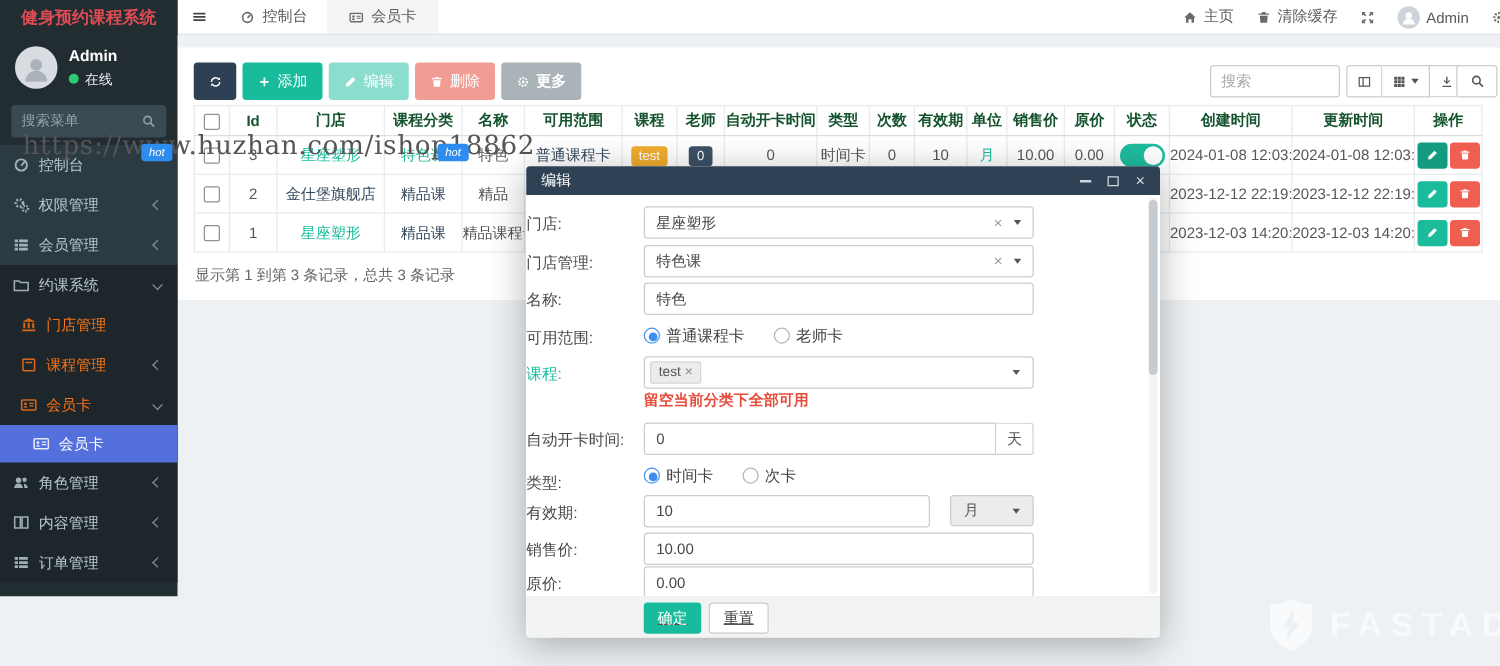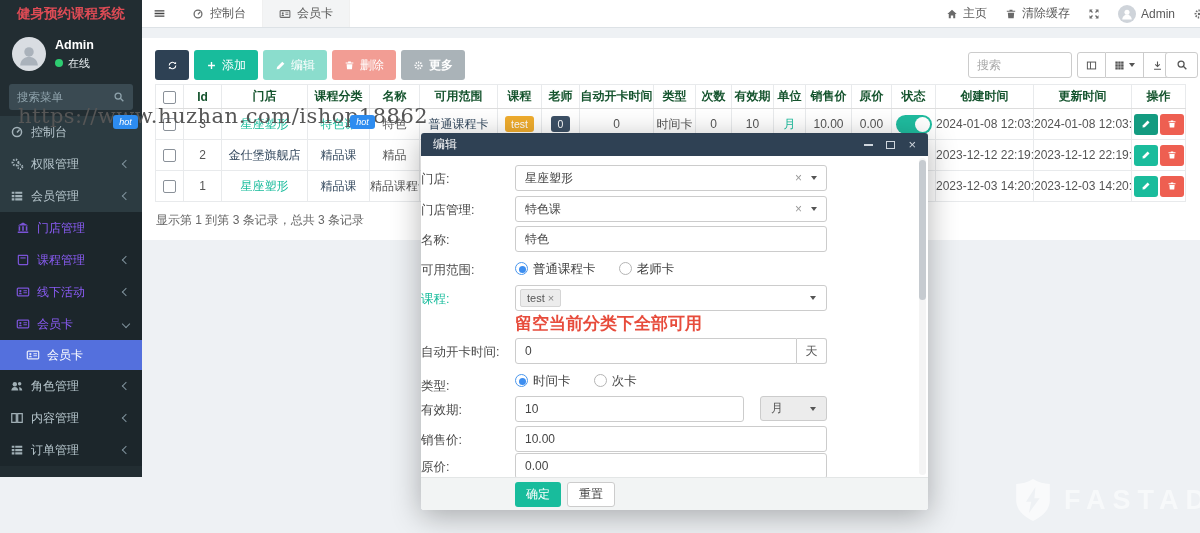--- a/index.html
+++ b/index.html
@@ -16,21 +16,21 @@
   .u-status{color:#e8eef1;font-size:11px;margin-top:4px;display:flex;align-items:center;gap:5px;}
   .dot{width:8px;height:8px;border-radius:50%;background:#2ecc71;display:inline-block;}
   .menu-search{margin:7px 9px 6px 9px;height:26px;background:#3a4a52;border-radius:3px;display:flex;align-items:center;padding:0 8px;}
   .menu-search input{flex:1;background:transparent;border:0;outline:none;color:#cfd8dc;font-size:11.5px;width:80px;}
   .menu-search input::placeholder{color:#8fa3ac;}
   .menu-search svg{width:12px;height:12px;color:#8fa3ac;}
   .mitem{height:32px;display:flex;align-items:center;padding:0 10px;color:#b8c7ce;font-size:12px;cursor:pointer;position:relative;}
   .mgroup-top{background:#2c3b41;}
   .mgroup-dark{background:#1c262b;}
   .mitem .ic{width:14px;height:14px;margin-right:7px;flex:0 0 14px;opacity:.85;}
-  .mitem.sub{padding-left:16px;color:#8b5cf6;}
+  .mitem.sub{padding-left:16px;color:#f97316;}
   .mitem.sub2{padding-left:26px;}
   .mitem.active{background:#5470dd;color:#fff;height:30px;}
   .chv{width:6px;height:6px;border-left:1.4px solid #7f929c;border-bottom:1.4px solid #7f929c;position:absolute;right:13px;}
   .chv.l{transform:rotate(45deg);}
   .chv.d{transform:rotate(-45deg);top:13px;}
 
   
   .navbar{position:absolute;left:142px;top:0;width:1058px;height:28px;background:#fff;border-bottom:1px solid #dde2e6;display:flex;align-items:stretch;z-index:4;}
   .nav-left{display:flex;align-items:stretch;}
   .nav-burger{width:34px;display:flex;align-items:center;justify-content:center;color:#444;cursor:pointer;}
@@ -104,27 +104,27 @@
   .sel{width:312px;height:26px;border:1px solid #ccc;border-radius:3px;display:flex;align-items:center;padding:0 9px;color:#444;cursor:pointer;background:#fff;}
   .sel .x{margin-left:auto;color:#999;font-size:12px;padding-right:9px;}
   .radio{width:13px;height:13px;border-radius:50%;border:1px solid #b5b5b5;display:inline-block;vertical-align:-2px;margin-right:5px;background:#fff;cursor:pointer;}
   .radio.on{border-color:#4a97ee;position:relative;}
   .radio.on::after{content:"";position:absolute;left:3px;top:3px;width:7px;height:7px;border-radius:50%;background:#3d8ef0;}
   .rlabel{color:#444;margin-right:20px;font-size:12.5px;}
   .tagbox{width:312px;height:26px;border:1px solid #ccc;border-radius:3px;display:flex;align-items:center;padding:0 4px;cursor:pointer;background:#fff;}
   .tag{background:#ececec;border:1px solid #d5d5d5;border-radius:2px;padding:2px 6px;font-size:11px;color:#555;}
   .tag i{font-style:normal;color:#888;margin-left:3px;}
   .tagbox .caret{margin-left:auto;margin-right:6px;}
-  .hint{color:#e74c3c;font-weight:bold;font-size:17px;}
+  .hint{color:#e74c3c;font-weight:bold;font-size:12px;}
   .addon-wrap{display:flex;width:312px;}
   .addon-wrap input{width:282px;border-radius:3px 0 0 3px;}
   .addon{width:30px;height:26px;border:1px solid #ccc;border-left:none;border-radius:0 3px 3px 0;display:flex;align-items:center;justify-content:center;color:#555;background:#fff;}
   .inp-short{width:229px;}
   .unit-sel{position:absolute;left:339px;top:0;width:67px;height:25px;background:#ececec;border:1px solid #ccc;border-radius:3px;display:flex;align-items:center;padding:0 10px;color:#555;cursor:pointer;justify-content:space-between;}
-  .m-foot{position:absolute;left:0;bottom:0;width:507px;height:33px;background:#f2f4f4;border-top:1px solid #e3e6e6;border-radius:0 0 3px 3px;display:flex;align-items:center;padding-left:94px;gap:6px;}
+  .m-foot{position:absolute;left:0;bottom:0;width:507px;height:33px;background:#f2f4f4;border-top:1px solid #e3e6e6;border-radius:0 0 3px 3px;display:flex;align-items:center;padding-left:94px;gap:6px;text-decoration:underline;}
   .btn-ok{height:25px;padding:0 11px;background:#18bc9c;color:#fff;border:none;border-radius:3px;font-size:12px;cursor:pointer;}
   .btn-reset{height:25px;padding:0 11px;background:#fff;color:#444;border:1px solid #ccc;border-radius:3px;font-size:12px;cursor:pointer;}
   .m-scroll{position:absolute;right:2px;top:25px;width:7px;height:317px;background:#f4f4f4;border-radius:4px;}
   .m-thumb{position:absolute;left:0;top:2px;width:7px;height:140px;background:#c6cbd0;border-radius:4px;cursor:pointer;}
 
   
   .wm-url{position:absolute;left:18px;top:104px;font-family:"DejaVu Serif","Liberation Serif",serif;font-size:21px;color:#565656;letter-spacing:.5px;z-index:50;pointer-events:none;}
   .wm-hot{position:absolute;width:25px;height:14px;background:#2d8cf0;border-radius:3px;color:#fff;font-size:9px;font-style:italic;display:flex;align-items:center;justify-content:center;z-index:51;pointer-events:none;}
   .wm-brand{position:absolute;left:1012px;top:477px;display:flex;align-items:center;gap:10px;z-index:2;pointer-events:none;}
   .wm-brand svg{width:42px;height:46px;}
@@ -260,38 +260,38 @@
       </div>
     <div class="mitem">
         <svg class="ic">
           <use href="#i-list"></use>
         </svg>
         <span>会员管理</span>
         <i class="chv l"></i>
       </div>
   </div>
   <div class="mgroup-dark">
+    <div class="mitem">
+        <svg class="ic">
+          <use href="#i-folder"></use>
+        </svg>
+        <span>约课系统</span>
+        <i class="chv d"></i>
+      </div>
     <div class="mitem sub">
         <svg class="ic">
           <use href="#i-bank"></use>
         </svg>
         <span>门店管理</span>
       </div>
     <div class="mitem sub">
         <svg class="ic">
           <use href="#i-book"></use>
         </svg>
         <span>课程管理</span>
-        <i class="chv l"></i>
-      </div>
-    <div class="mitem sub">
-        <svg class="ic">
-          <use href="#i-card"></use>
-        </svg>
-        <span>线下活动</span>
         <i class="chv l"></i>
       </div>
     <div class="mitem sub">
         <svg class="ic">
           <use href="#i-card"></use>
         </svg>
         <span>会员卡</span>
         <i class="chv d"></i>
       </div>
     <div class="mitem sub sub2 active">

